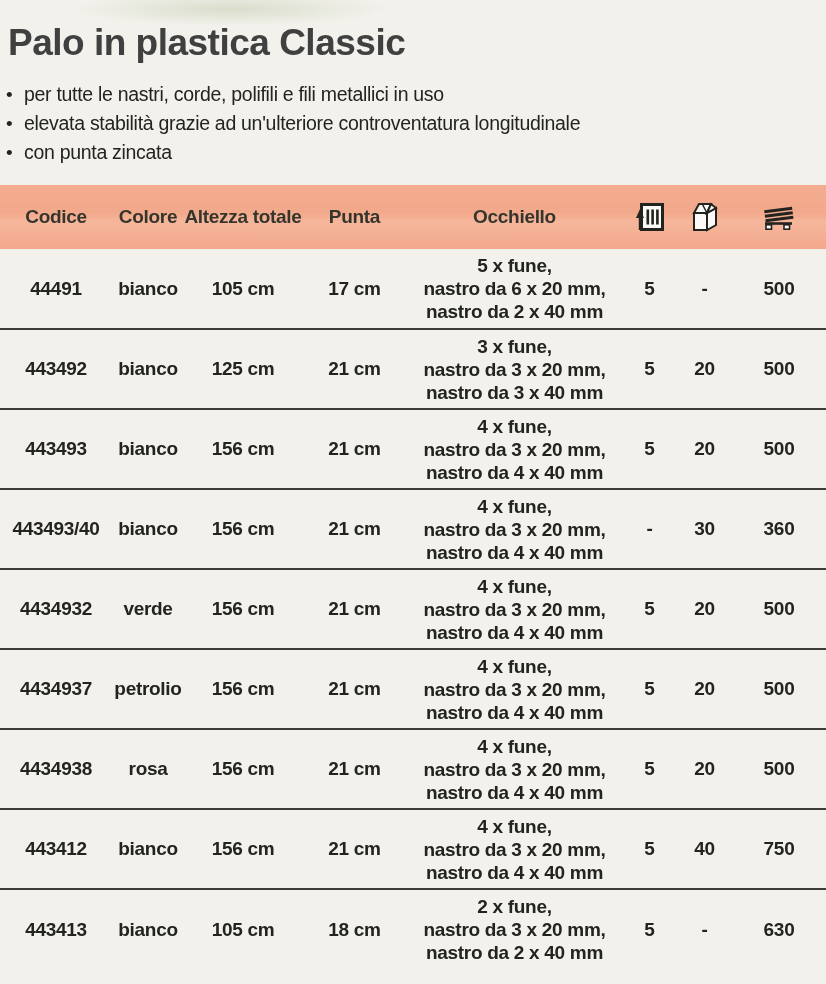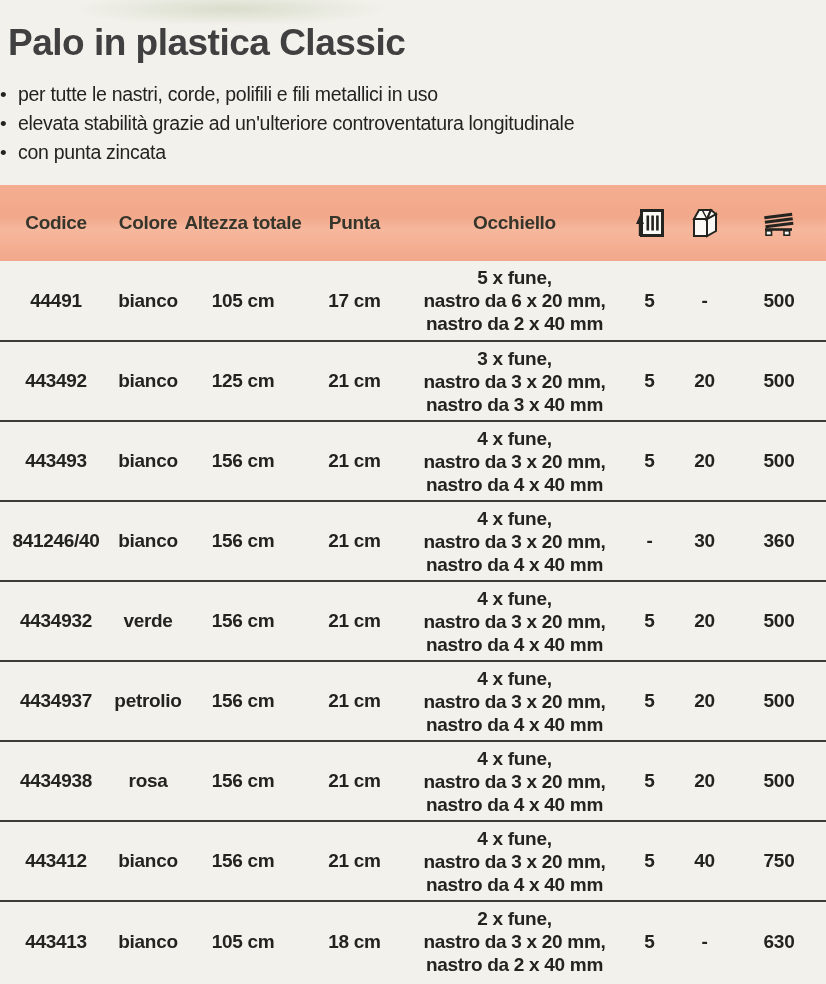--- a/index.html
+++ b/index.html
@@ -28,21 +28,21 @@
     margin: 20px 0 0 8px;
     font-size: 37px;
     line-height: 46px;
     font-weight: bold;
     letter-spacing: -0.5px;
     color: #404040;
   }
   .bullet-list {
     list-style: none;
     margin: 14px 0 0 0;
-    padding: 0 0 0 0;
+    padding: 0 0 0 6px;
   }
   .bullet-list li {
     font-size: 19.5px;
     line-height: 29px;
     letter-spacing: -0.3px;
     color: #232320;
     padding-left: 18px;
     position: relative;
   }
   .bullet-list li::before {
@@ -54,21 +54,21 @@
     color: #232320;
   }
   table.product-table {
     width: 826px;
     border-collapse: collapse;
     table-layout: fixed;
     margin-top: 18px;
   }
   thead tr {
     background: linear-gradient(180deg, #f4ad90 0%, #f2a88a 42%, #f6b79d 58%, #f2a78a 100%);
-    height: 76px;
+    height: 64px;
   }
   thead th {
     font-size: 19px;
     font-weight: bold;
     letter-spacing: -0.3px;
     color: #35352b;
     text-align: center;
     vertical-align: middle;
     padding: 0;
   }
@@ -197,21 +197,21 @@
         <td>
           <div>4 x fune,</div>
           <div>nastro da 3 x 20 mm,</div>
           <div>nastro da 4 x 40 mm</div>
         </td>
         <td>5</td>
         <td>20</td>
         <td>500</td>
       </tr>
       <tr>
-        <td>841246/40</td>
+        <td>443493/40</td>
         <td>bianco</td>
         <td>156 cm</td>
         <td>21 cm</td>
         <td>
           <div>4 x fune,</div>
           <div>nastro da 3 x 20 mm,</div>
           <div>nastro da 4 x 40 mm</div>
         </td>
         <td>-</td>
         <td>30</td>

